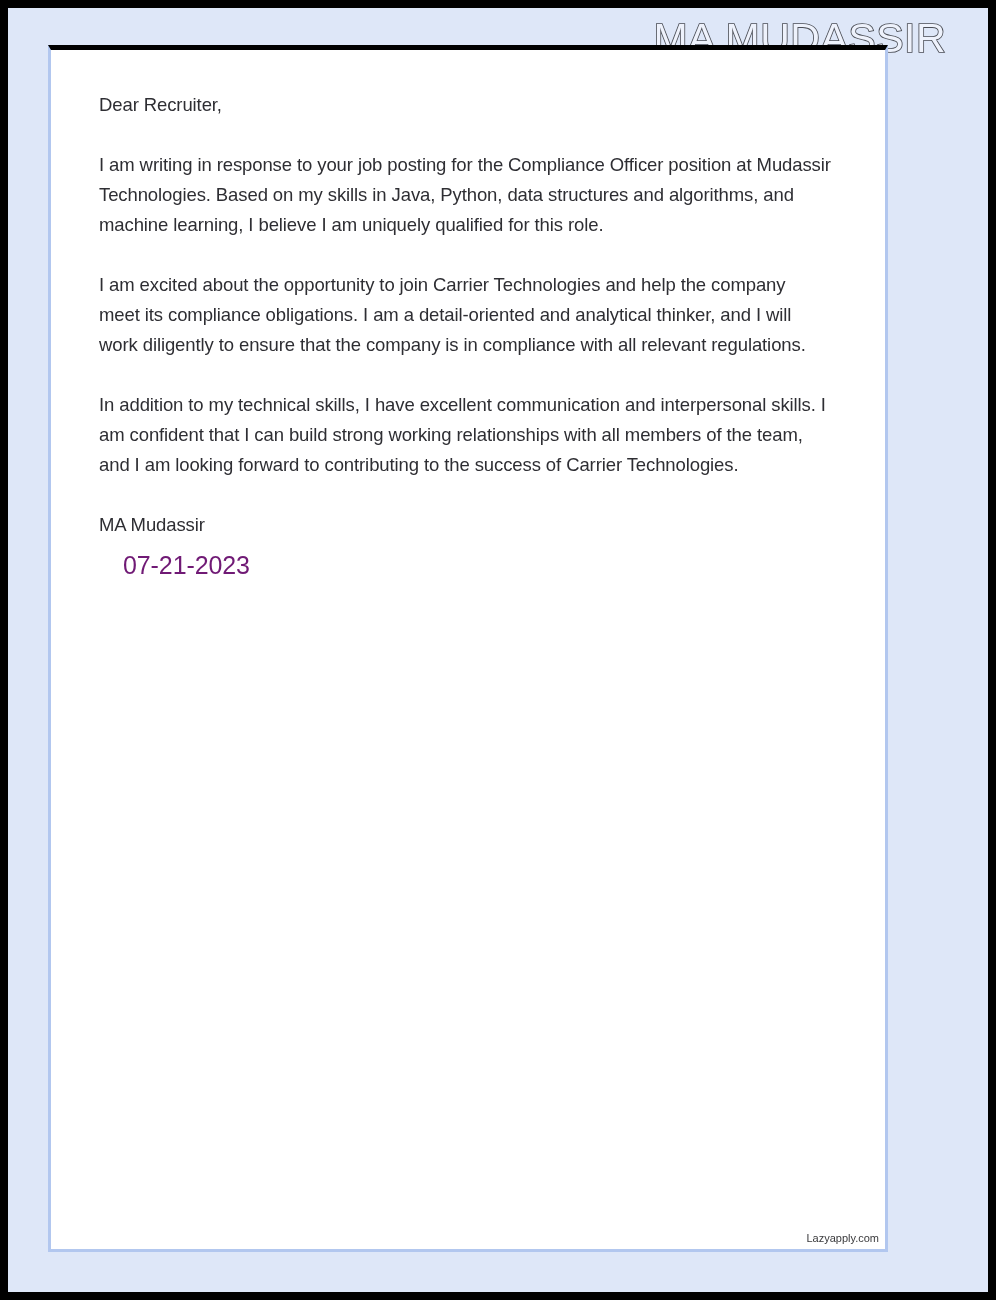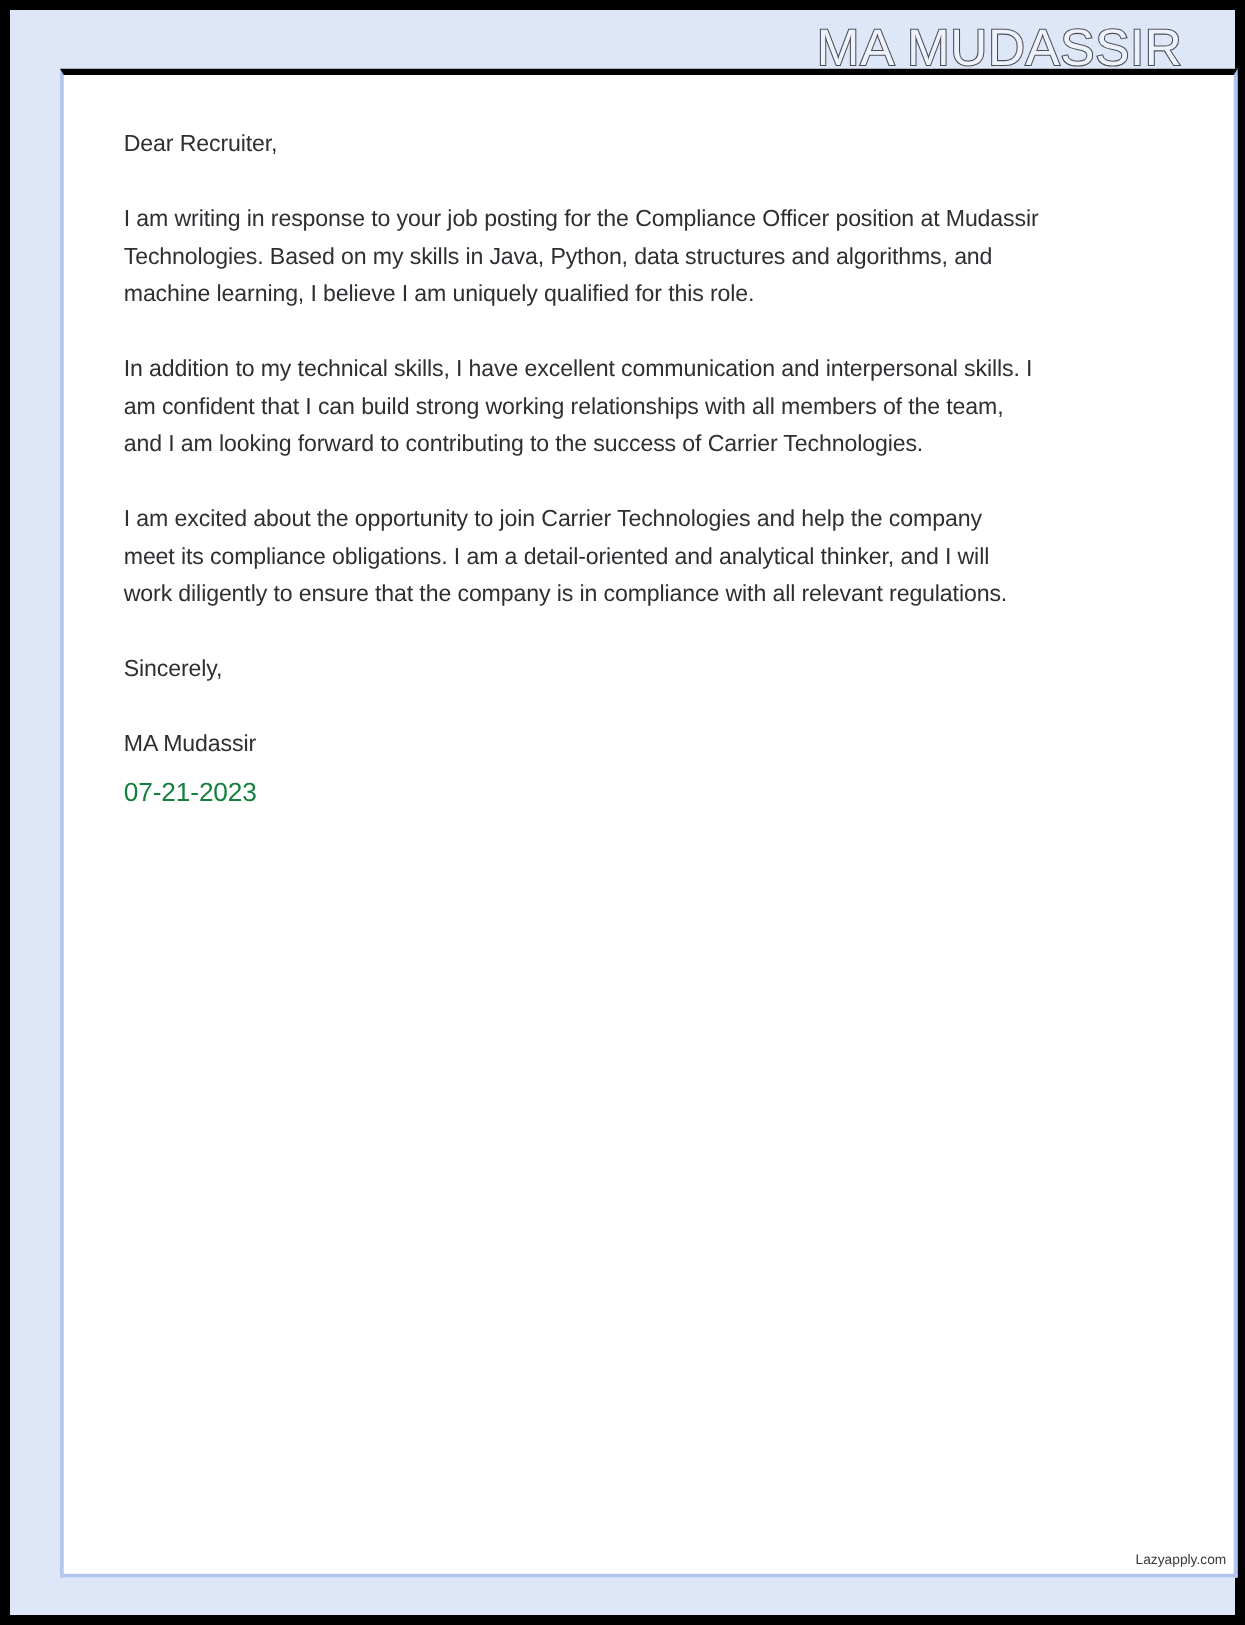--- a/index.html
+++ b/index.html
@@ -25,22 +25,22 @@
     text-align: right;
   }
   .header-wrap svg { overflow: visible; }
   .header-text {
     font-family: "Liberation Sans", "DejaVu Sans", sans-serif;
     font-size: 41px;
     letter-spacing: 0.5px;
   }
   .document {
     position: absolute;
-    left: 40px; top: 47px;
-    width: 942px; height: 1207px;
+    left: 40px; top: 37px;
+    width: 840px; height: 1207px;
     background: #ffffff;
     border-top: 5px solid #000000;
     border-left: 3px solid #b2c7ef;
     border-right: 3px solid #b2c7ef;
     border-bottom: 3px solid #b2c7ef;
   }
   .content {
     padding: 40px 18px 0 48px;
     font-size: 18.5px;
     line-height: 30px;
@@ -48,25 +48,26 @@
     font-weight: 300;
     color: #2e2e33;
   }
   .content p {
     margin: 0 0 30px 0;
     white-space: pre;
   }
   .content p.signature-name { margin-bottom: 10px; }
   .date-link {
     display: inline-block;
-    color: #15803d;
+    color: #701a75;
     text-decoration: none;
-    font-size: 21px;
+    font-size: 25px;
     line-height: 30px;
     cursor: pointer;
+    margin-left: 24px;
   }
   .watermark {
     position: absolute;
     right: 6px; bottom: 2px;
     font-size: 11px;
     line-height: 18px;
     color: #3a3a3c;
   }
 </style>
 </head>
@@ -79,26 +80,25 @@
       <text x="338" y="42" text-anchor="end" class="header-text" fill="#eef2fc" stroke="#4a4d55" stroke-width="1.7" paint-order="stroke fill">MA MUDASSIR</text>
     </svg>
   </div>
 
   <div class="document">
     <div class="content">
       <p>Dear Recruiter,</p>
       <p>I am writing in response to your job posting for the Compliance Officer position at Mudassir
 Technologies. Based on my skills in Java, Python, data structures and algorithms, and
 machine learning, I believe I am uniquely qualified for this role.</p>
+      <p>I am excited about the opportunity to join Carrier Technologies and help the company
+meet its compliance obligations. I am a detail-oriented and analytical thinker, and I will
+work diligently to ensure that the company is in compliance with all relevant regulations.</p>
       <p>In addition to my technical skills, I have excellent communication and interpersonal skills. I
 am confident that I can build strong working relationships with all members of the team,
 and I am looking forward to contributing to the success of Carrier Technologies.</p>
-      <p>I am excited about the opportunity to join Carrier Technologies and help the company
-meet its compliance obligations. I am a detail-oriented and analytical thinker, and I will
-work diligently to ensure that the company is in compliance with all relevant regulations.</p>
-      <p>Sincerely,</p>
       <p class="signature-name">MA Mudassir</p>
       <a class="date-link">07-21-2023</a>
     </div>
     <div class="watermark">Lazyapply.com</div>
   </div>
 
 </div>
 
 </body></html>

